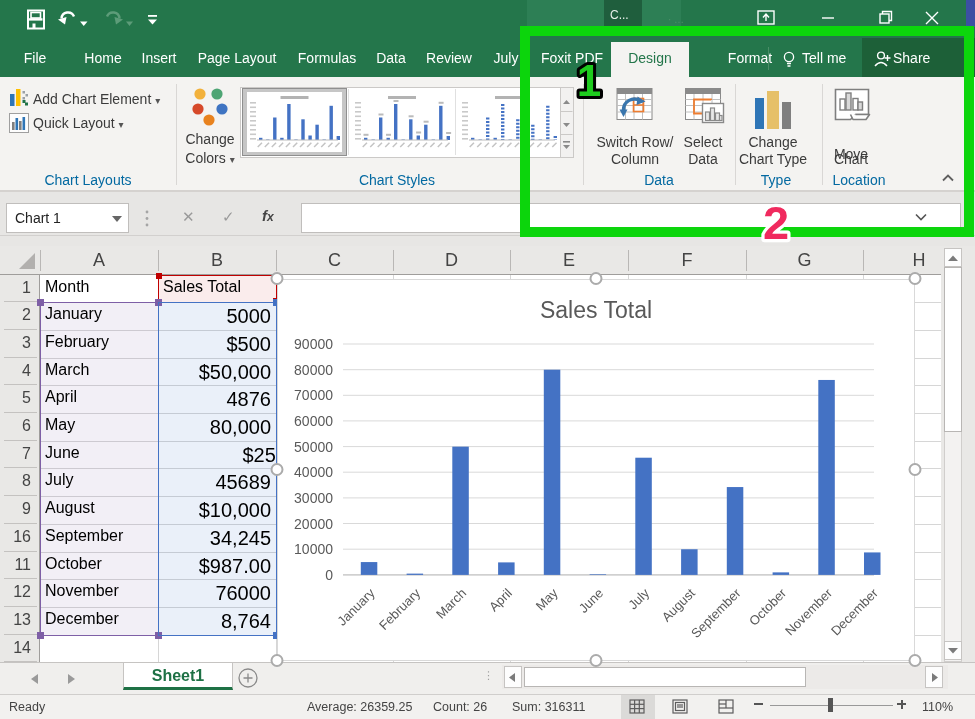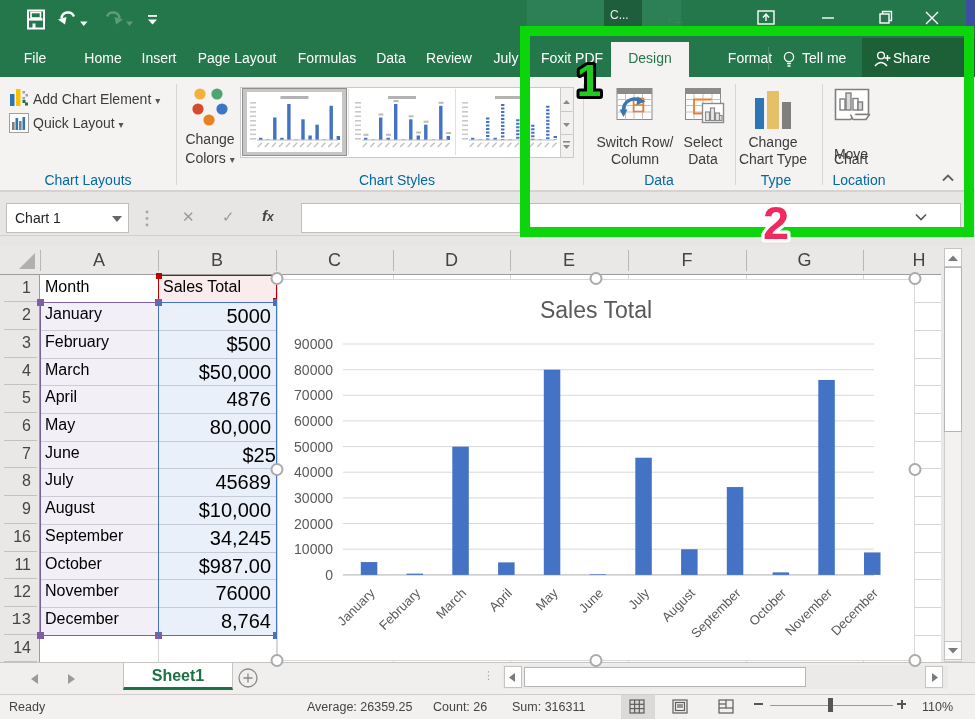--- a/index.html
+++ b/index.html
@@ -381,21 +381,21 @@
 <div class="rownum" style="left:2px;top:472.4px;">8</div>
 <div class="abs" style="left:4px;top:495.09999999999997px;width:33px;height:1px;background:#c4c2c0;"></div>
 <div class="rownum" style="left:2px;top:500.1px;">9</div>
 <div class="abs" style="left:4px;top:522.8000000000001px;width:33px;height:1px;background:#c4c2c0;"></div>
 <div class="rownum" style="left:2px;top:527.8px;">16</div>
 <div class="abs" style="left:4px;top:550.5px;width:33px;height:1px;background:#c4c2c0;"></div>
 <div class="rownum" style="left:2px;top:555.5px;">11</div>
 <div class="abs" style="left:4px;top:578.2px;width:33px;height:1px;background:#c4c2c0;"></div>
 <div class="rownum" style="left:2px;top:583.2px;">12</div>
 <div class="abs" style="left:4px;top:605.9000000000001px;width:33px;height:1px;background:#c4c2c0;"></div>
-<div class="rownum" style="left:2px;top:610.9px;font-family:Liberation Mono, monospace;">13</div>
+<div class="rownum" style="left:2px;top:610.9px;">13</div>
 <div class="abs" style="left:4px;top:633.6px;width:33px;height:1px;background:#c4c2c0;"></div>
 <div class="rownum" style="left:2px;top:638.5999999999999px;">14</div>
 <div class="abs" style="left:4px;top:661.3px;width:33px;height:1px;background:#c4c2c0;"></div>
 <div class="gl" style="left:40px;top:302.2px;width:901px;height:1px;"></div>
 <div class="gl" style="left:40px;top:329.9px;width:901px;height:1px;"></div>
 <div class="gl" style="left:40px;top:357.6px;width:901px;height:1px;"></div>
 <div class="gl" style="left:40px;top:385.3px;width:901px;height:1px;"></div>
 <div class="gl" style="left:40px;top:413.0px;width:901px;height:1px;"></div>
 <div class="gl" style="left:40px;top:440.7px;width:901px;height:1px;"></div>
 <div class="gl" style="left:40px;top:468.4px;width:901px;height:1px;"></div>

